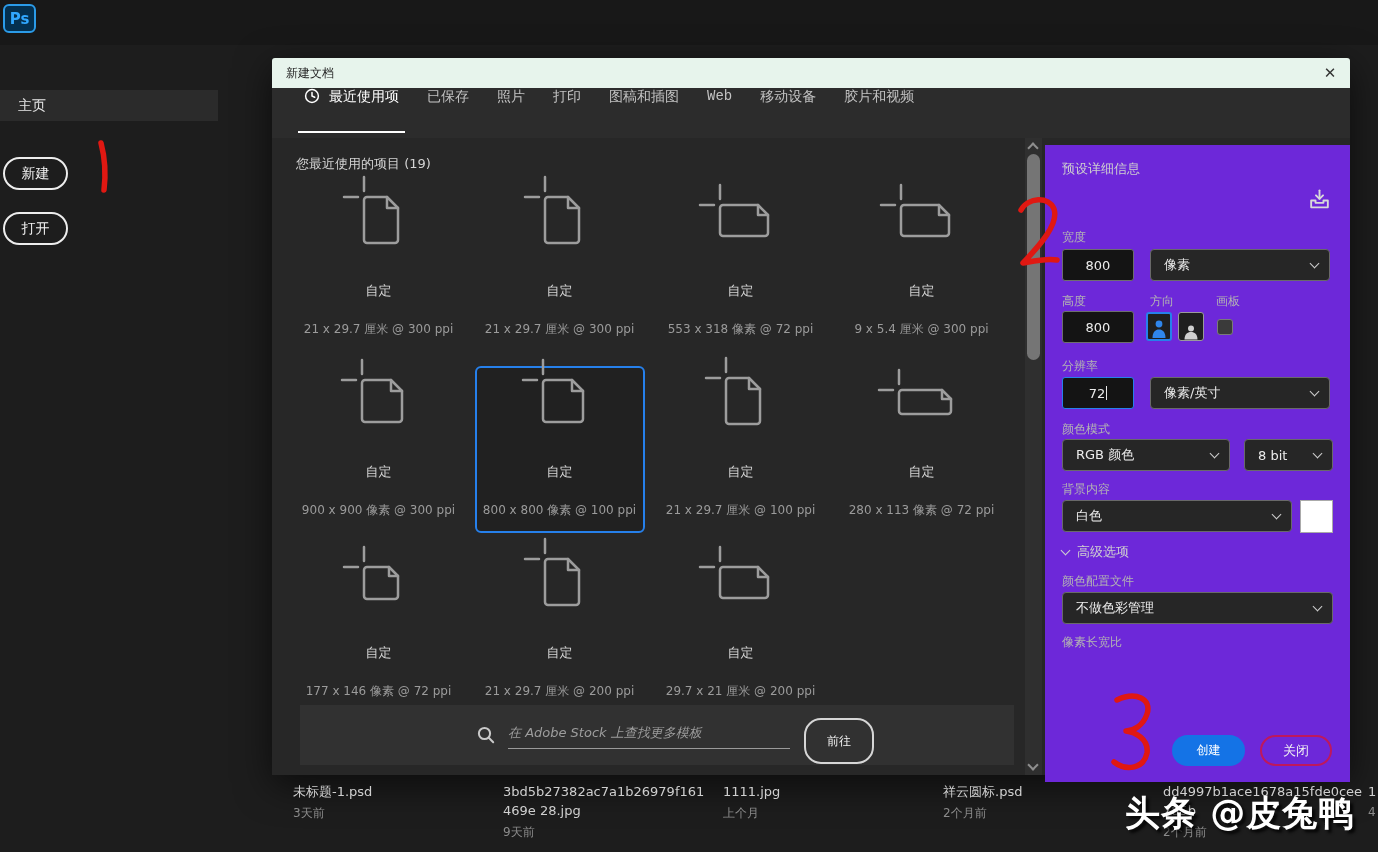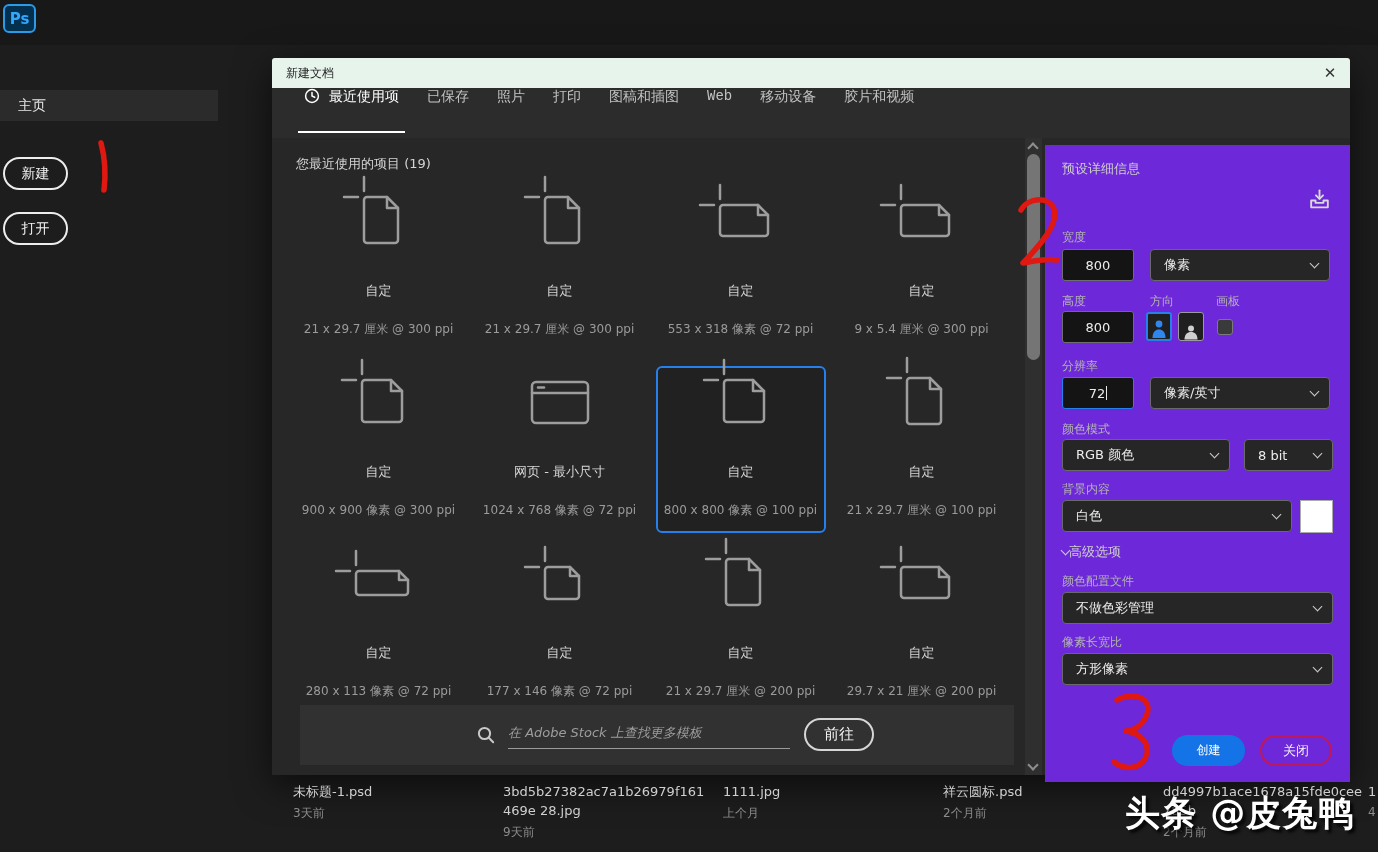--- a/index.html
+++ b/index.html
@@ -45,22 +45,22 @@
   .card.selected{border-color:#2680eb;background:rgba(0,0,0,.15);}
   .card .icon-wrap{flex:1;display:flex;align-items:center;justify-content:center;width:100%;}
   .card .nm{font-size:13px;color:#d6d6d6;margin-bottom:7px;}
   .card .dm{font-size:12px;color:#9b9b9b;}
   
   .searchbar{position:absolute;left:28px;top:567px;width:714px;height:60px;background:#313131;}
   .searchbar .mag{position:absolute;left:175px;top:19px;}
   .searchbar .ph{position:absolute;left:208px;top:12px;width:282px;height:32px;display:flex;
     align-items:center;border-bottom:1px solid #9a9a9a;font-style:italic;color:#9d9d9d;
     font-size:13px;cursor:text;}
-  .go-btn{position:absolute;left:504px;top:13px;width:70px;height:33px;border:2px solid #d6d6d6;
-    border-radius:17px;background:transparent;color:#f0f0f0;font-size:15px;display:flex;
+  .go-btn{position:absolute;left:504px;top:13px;width:70px;height:46px;border:2px solid #d6d6d6;
+    border-radius:17px;background:transparent;color:#f0f0f0;font-size:12px;display:flex;
     align-items:center;justify-content:center;cursor:pointer;}
   
   .scroll{position:absolute;left:753px;top:80px;width:17px;height:637px;background:#2f2f2f;}
   .scroll .thumb{position:absolute;left:2px;width:13px;top:16px;height:206px;background:#757575;border-radius:7px;cursor:grab;}
   .sarrow{position:absolute;left:4px;width:8px;height:8px;border-right:2px solid #8e8e8e;border-bottom:2px solid #8e8e8e;}
   .sarrow.up{top:6px;transform:rotate(-135deg);}
   .sarrow.down{bottom:6px;transform:rotate(45deg);}
   
   .panel{position:absolute;left:773px;top:87px;width:305px;height:637px;background:#6d28d9;font-size:12px;}
   .panel .lbl{position:absolute;color:#b3b3b3;font-size:12px;}
@@ -74,21 +74,21 @@
     padding:0 11px 0 13px;cursor:pointer;}
   .chev{width:7px;height:7px;border-right:1.7px solid #cfcfcf;border-bottom:1.7px solid #cfcfcf;
     transform:rotate(45deg);margin-top:-3px;flex:none;}
   .name-field{position:absolute;left:17px;top:44px;width:228px;height:26px;color:#ececec;
     font-size:13px;border-bottom:1px solid #8c8c8c;display:flex;align-items:center;cursor:text;}
   .orient-btn{position:absolute;width:26px;height:29px;border:1px solid #9a9a9a;border-radius:3px;
     display:flex;align-items:flex-end;justify-content:center;cursor:pointer;background:#1f1f1f;}
   .orient-btn.sel{border:2px solid #2680eb;}
   .checkbox{position:absolute;width:16px;height:16px;border:1px solid #7a7a7a;border-radius:3px;
     background:#3a3a3a;cursor:pointer;}
-  .advanced{position:absolute;left:17px;top:398px;display:flex;align-items:center;
+  .advanced{position:absolute;left:17px;top:398px;display:flex;align-items:center;gap:8px;
     color:#cfcfcf;font-size:13px;cursor:pointer;}
   .swatch{position:absolute;left:255px;top:355px;width:33px;height:33px;background:#ffffff;
     border:1px solid #aaa;cursor:pointer;}
   .btn-primary{position:absolute;left:127px;top:590px;width:73px;height:31px;background:#1473e6;
     border-radius:16px;color:#fff;font-size:12px;display:flex;align-items:center;
     justify-content:center;cursor:pointer;}
   .btn-outline{position:absolute;left:215px;top:590px;width:72px;height:31px;border:2px solid #be185d;
     border-radius:16px;color:#f2f2f2;font-size:13px;display:flex;align-items:center;
     justify-content:center;cursor:pointer;}
   
@@ -218,33 +218,20 @@
                 <path d="M31,26 h26 l11,11 v28 a3,3 0 0 1 -3,3 h-34 a3,3 0 0 1 -3,-3 v-36 a3,3 0 0 1 3,-3 z"></path>
                 <path d="M57,26 v11 h11"></path>
                 <path d="M28,6 v14"></path>
                 <path d="M8,26 h14"></path>
               </g>
             </svg>
           </div>
           <div class="nm">自定</div>
           <div class="dm">900 x 900 像素 @ 300 ppi</div>
         </div>
-        <div class="card">
-          <div class="icon-wrap">
-            <svg width="90" height="95" viewBox="0 0 90 95">
-              <g fill="none" stroke="#9d9d9d" stroke-width="2.5" stroke-linejoin="round" stroke-linecap="round">
-                <rect x="17" y="28" width="56" height="41" rx="4"></rect>
-                <line x1="17" y1="39" x2="73" y2="39"></line>
-                <line x1="23" y1="33.5" x2="29" y2="33.5"></line>
-              </g>
-            </svg>
-          </div>
-          <div class="nm">网页 - 最小尺寸</div>
-          <div class="dm">1024 x 768 像素 @ 72 ppi</div>
-        </div>
         <div class="card selected">
           <div class="icon-wrap">
             <svg width="90" height="95" viewBox="0 0 90 95">
               <g fill="none" stroke="#9d9d9d" stroke-width="2.5" stroke-linejoin="round" stroke-linecap="round">
                 <path d="M31,26 h26 l11,11 v28 a3,3 0 0 1 -3,3 h-34 a3,3 0 0 1 -3,-3 v-36 a3,3 0 0 1 3,-3 z"></path>
                 <path d="M57,26 v11 h11"></path>
                 <path d="M28,6 v14"></path>
                 <path d="M8,26 h14"></path>
               </g>
             </svg>
@@ -414,24 +401,20 @@
       <span>高级选项</span>
     </div>
 
     <div class="lbl" style="left:17px;top:428px">颜色配置文件</div>
     <div class="dd" style="left:17px;top:447px;width:271px">
       <span>不做色彩管理</span>
         <span class="chev"></span>
     </div>
 
     <div class="lbl" style="left:17px;top:489px">像素长宽比</div>
-    <div class="dd" style="left:17px;top:508px;width:271px">
-      <span>方形像素</span>
-        <span class="chev"></span>
-    </div>
 
     <div class="btn-primary">创建</div>
     <div class="btn-outline">关闭</div>
   </div>
 </div>
 
 <div id="recent-files">
     <div class="rf-col" style="left: 293px;">
       <div class="rf-name">未标题-1.psd</div>
       <div class="rf-date">3天前</div>

